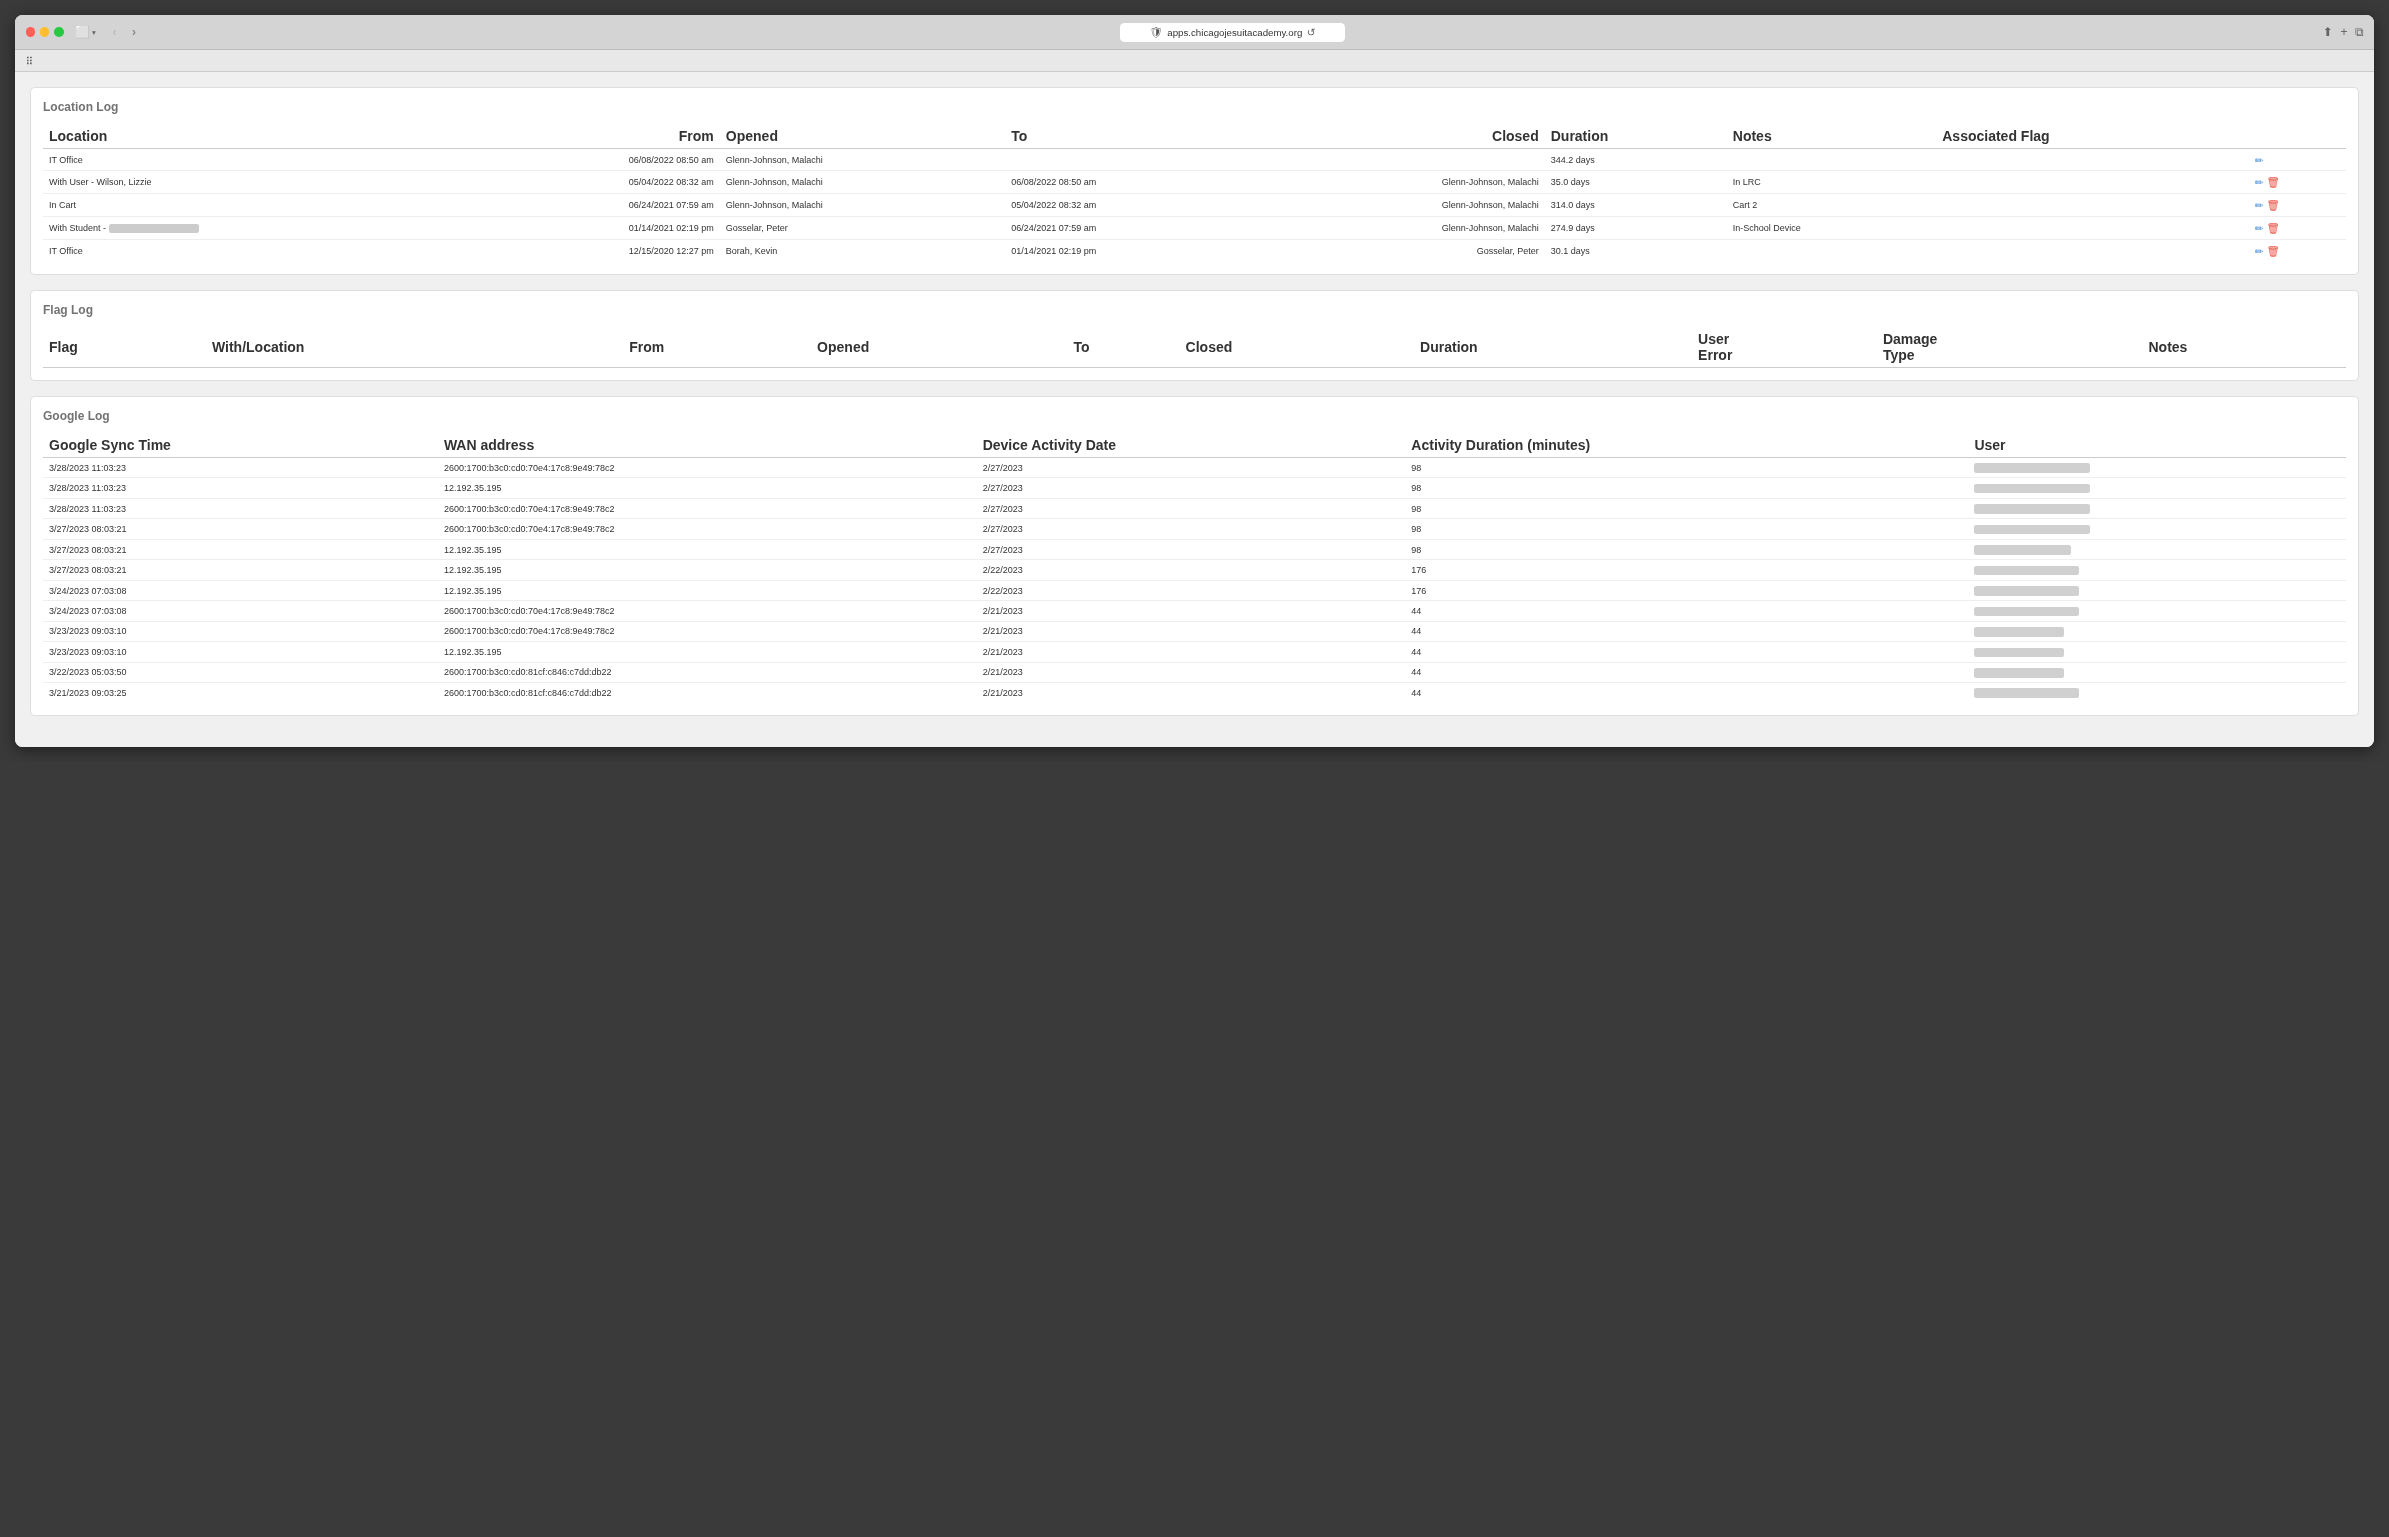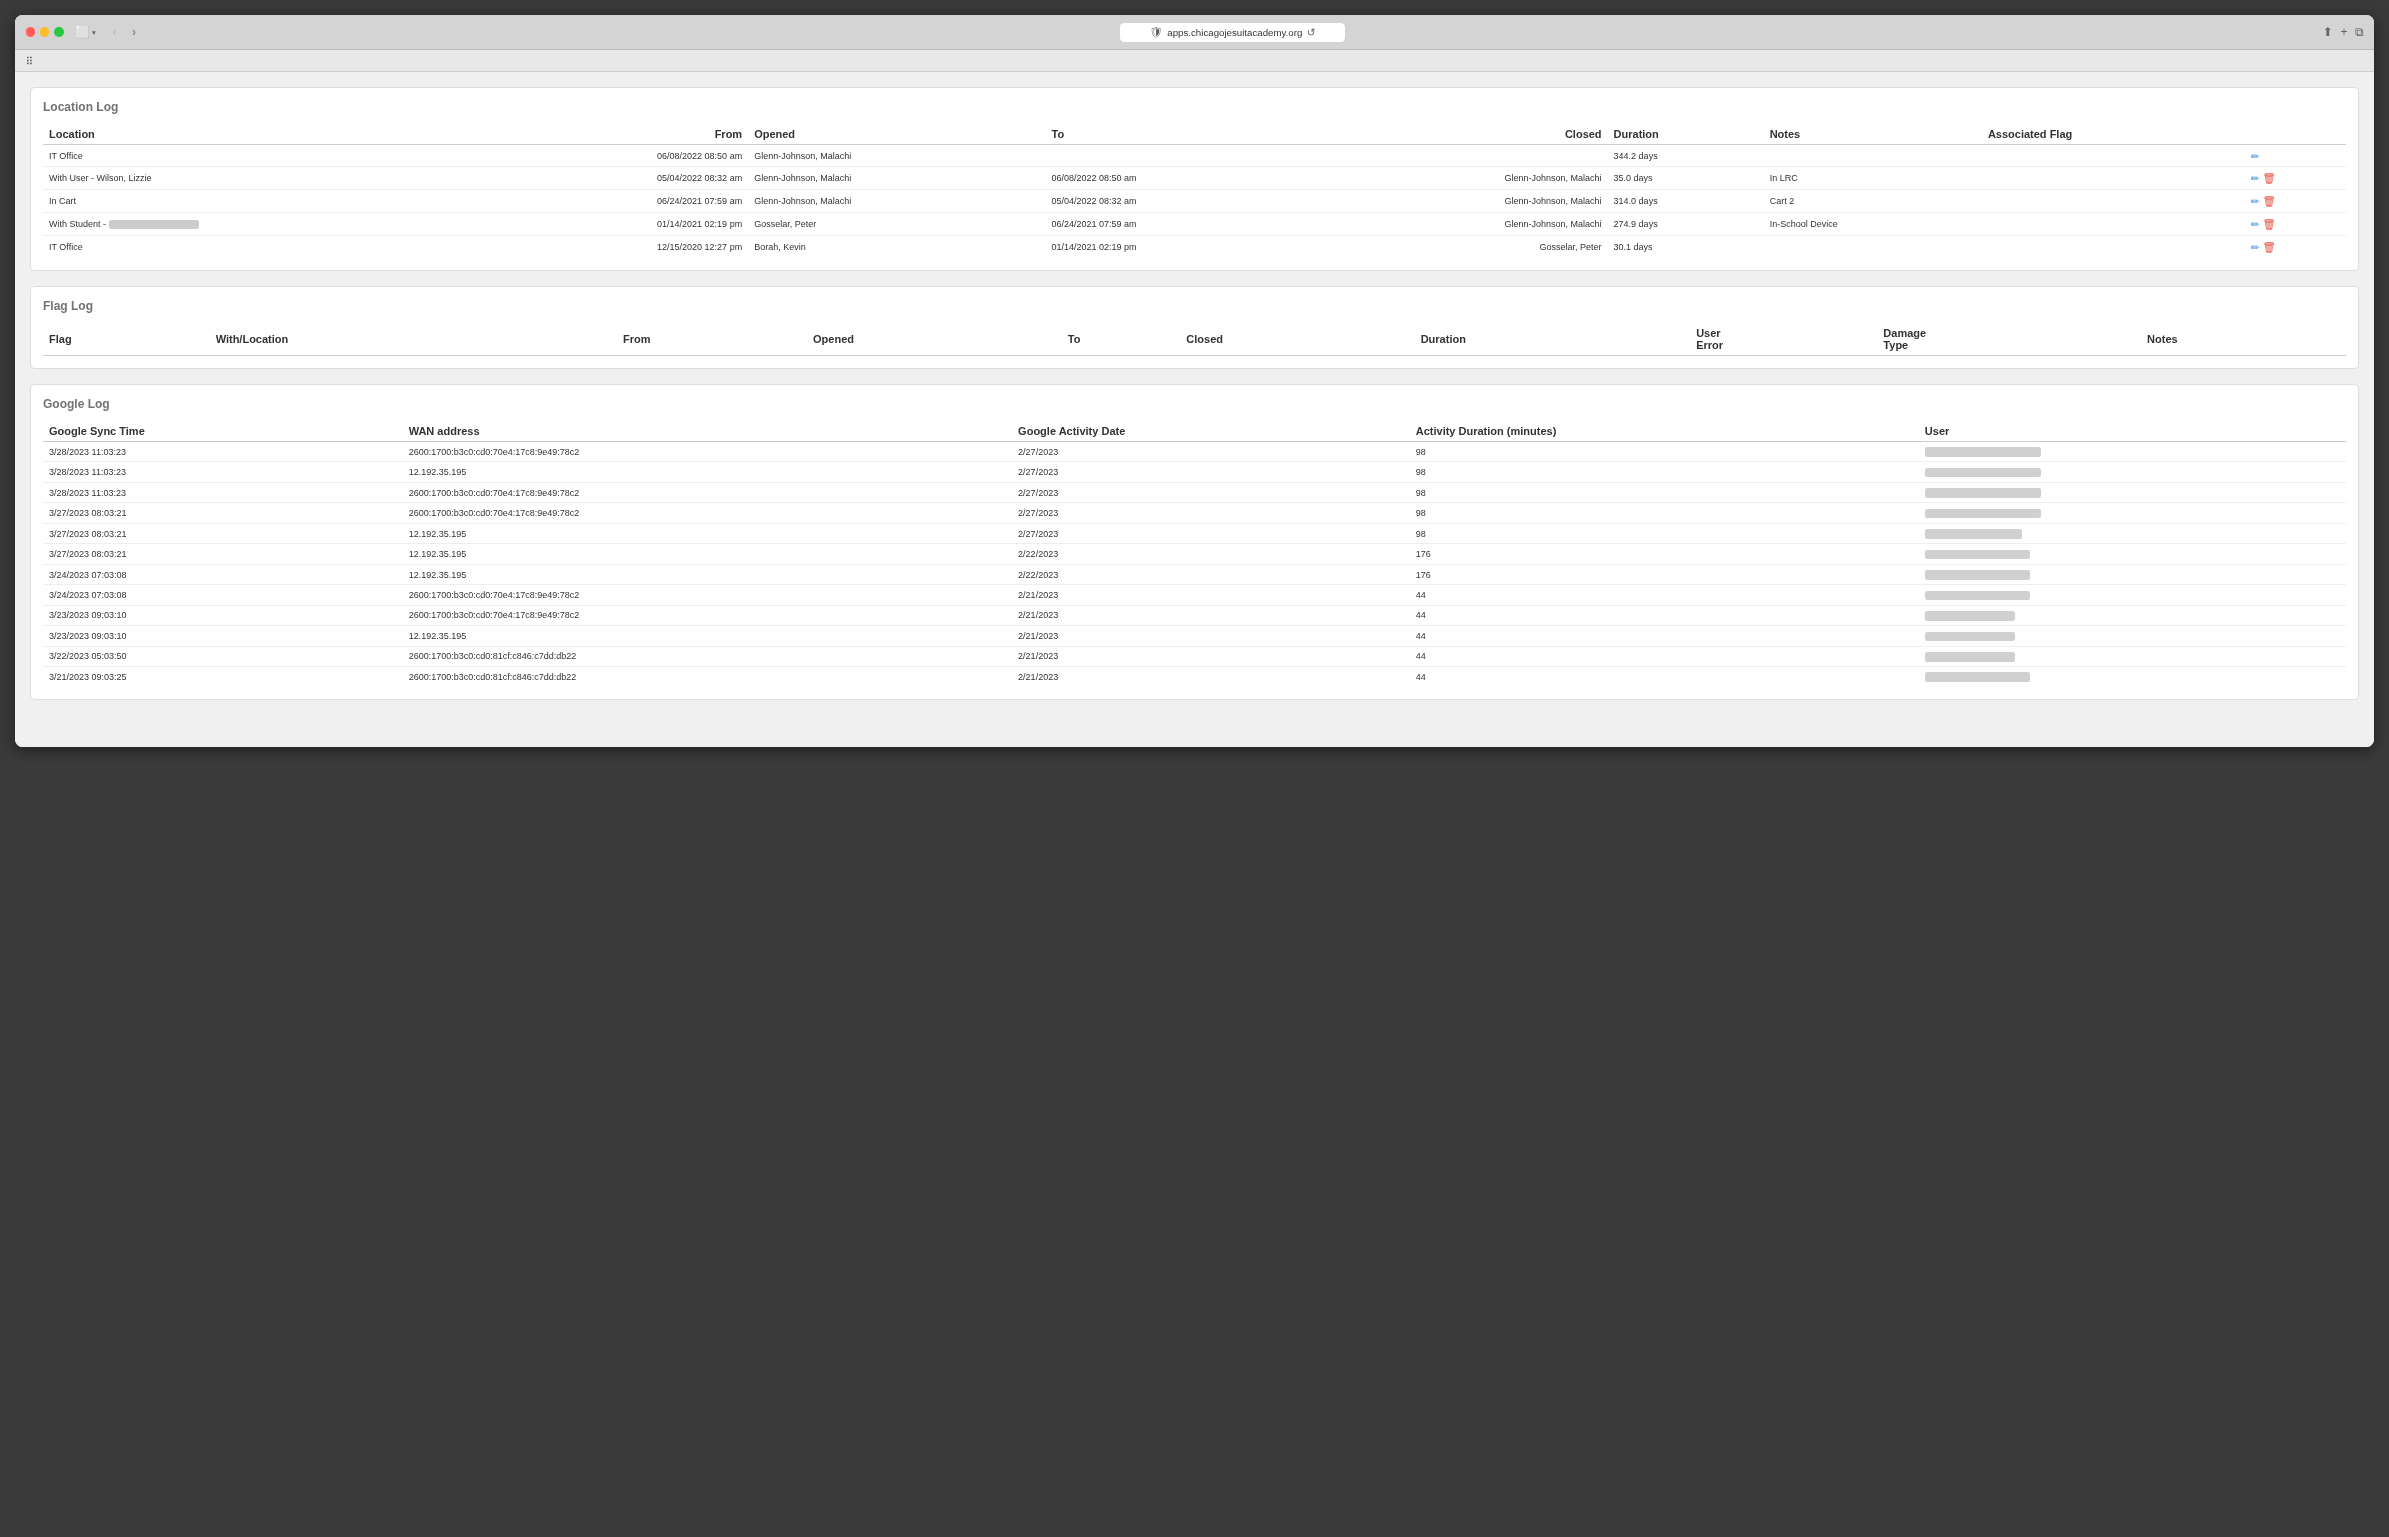--- a/index.html
+++ b/index.html
@@ -141,21 +141,21 @@
 
     thead tr {
       border-bottom: 0.7px solid #ccc;
     }
 
     th {
       text-align: left;
       padding: 4.5px 6px;
       font-weight: 600;
       color: #333;
-      font-size: 11px;
+      font-size: 14px;
       white-space: nowrap;
     }
 
     td {
       padding: 4.5px 6px;
       border-bottom: 0.7px solid #eee;
       color: #333;
       font-size: 9px;
     }
 
@@ -370,21 +370,21 @@
       </table>
     </div>
 
     <div class="card">
       <div class="card-title">Google Log</div>
       <table>
         <thead>
           <tr>
             <th>Google Sync Time</th>
             <th>WAN address</th>
-            <th>Google Activity Date</th>
+            <th>Device Activity Date</th>
             <th>Activity Duration (minutes)</th>
             <th>User</th>
           </tr>
         </thead>
         <tbody id="google-log-body">
             <tr>
     <td>3/28/2023 11:03:23</td>
     <td>2600:1700:b3c0:cd0:70e4:17c8:9e49:78c2</td>
     <td>2/27/2023</td>
     <td>98</td>

